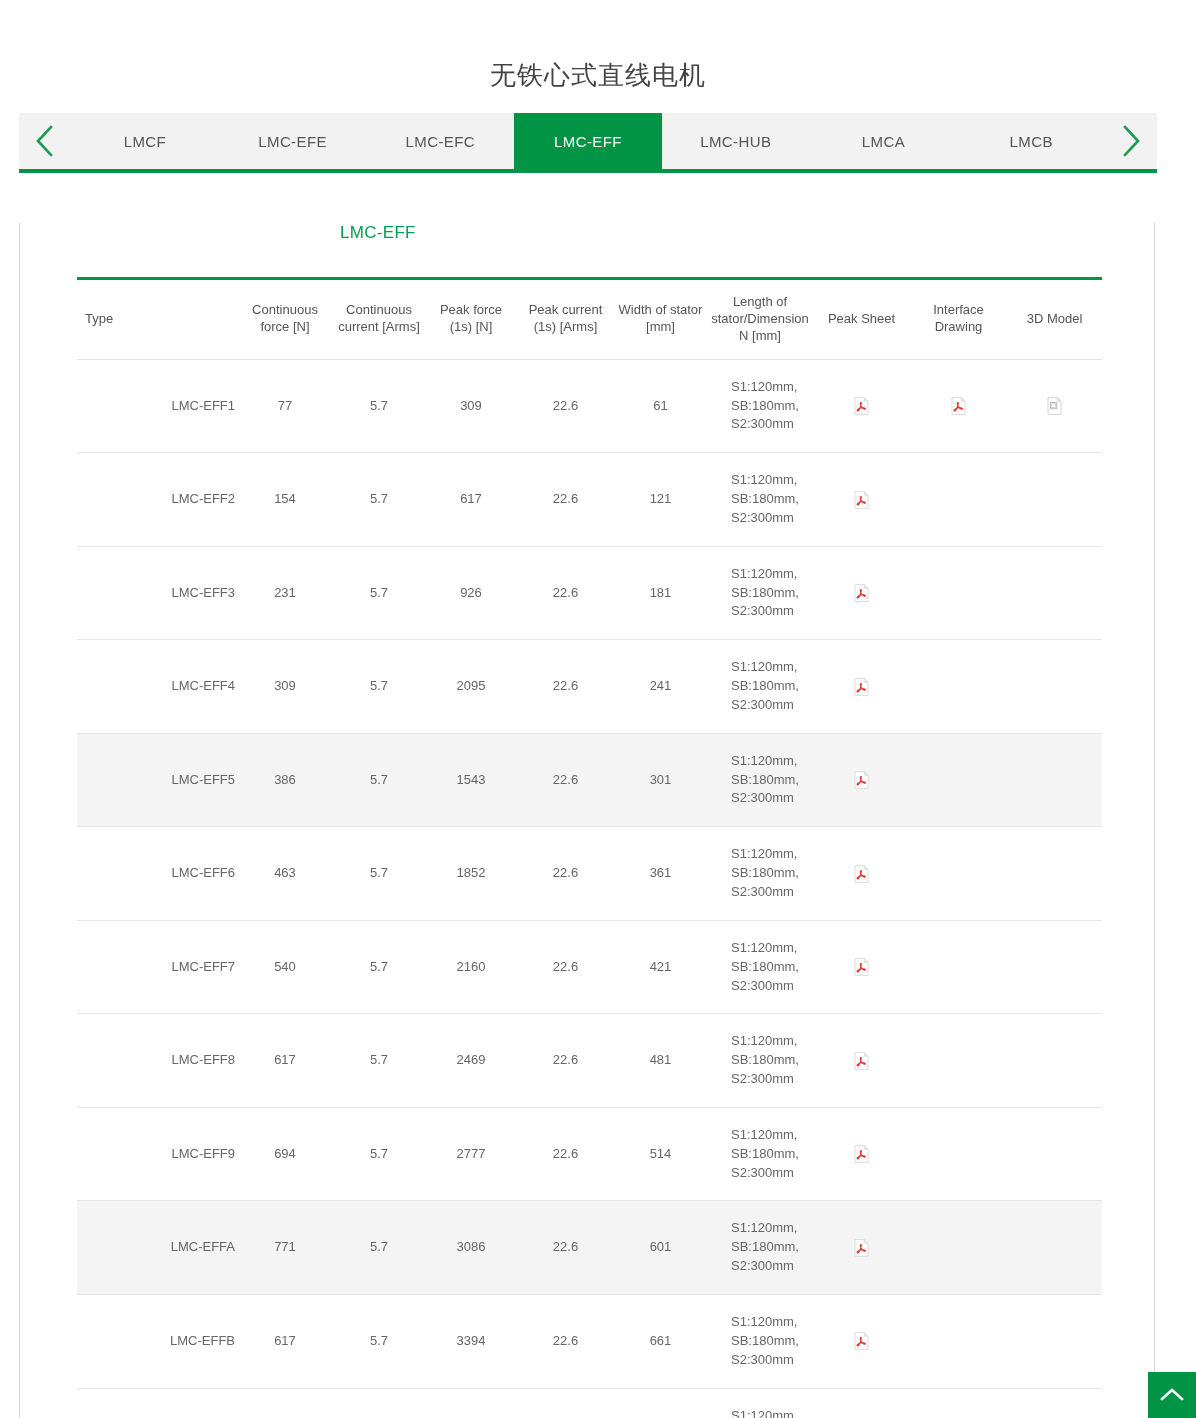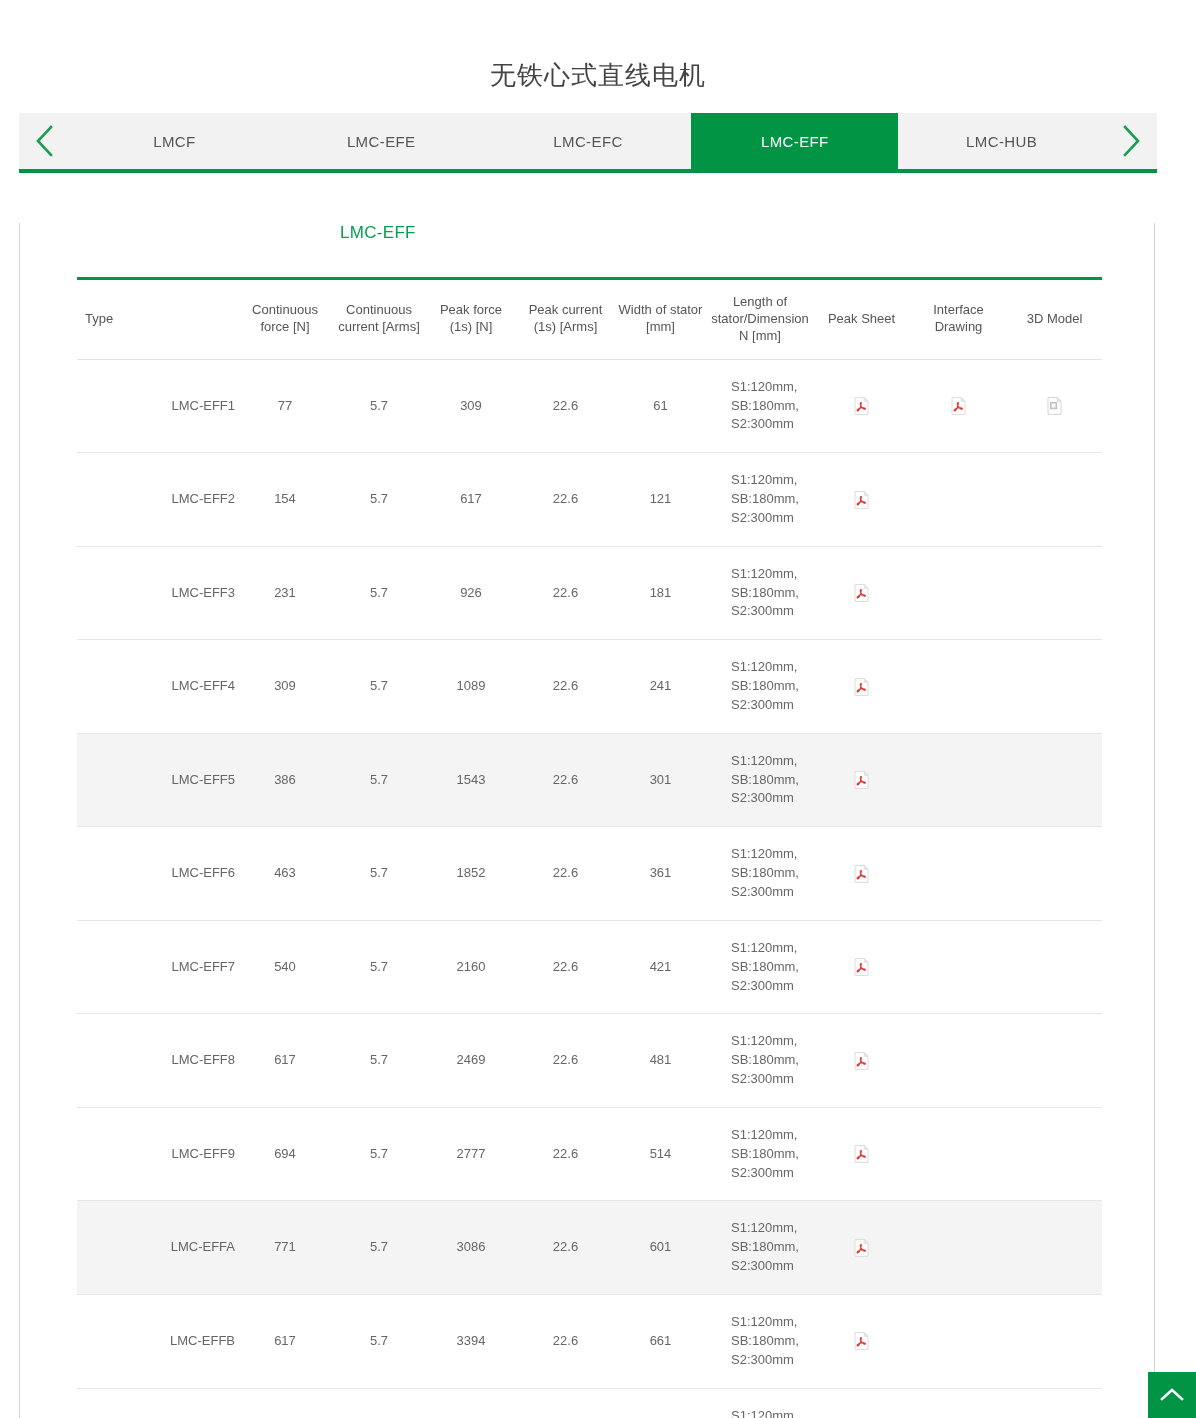--- a/index.html
+++ b/index.html
@@ -187,20 +187,26 @@
         <span>LMC-EFE</span>
       </div>
       <div class="tab">
         <span>LMC-EFC</span>
       </div>
       <div class="tab active">
         <span>LMC-EFF</span>
       </div>
       <div class="tab">
         <span>LMC-HUB</span>
+      </div>
+      <div class="tab">
+        <span>LMCA</span>
+      </div>
+      <div class="tab">
+        <span>LMCB</span>
       </div>
     </div>
   <div class="tab-arrow">
     <svg width="22" height="34" viewBox="0 0 22 34" aria-hidden="true">
       <polyline points="5,3 18,17 5,31" fill="none" stroke="#1a9c52" stroke-width="2.6" stroke-linecap="square"></polyline>
     </svg>
   </div>
 </div>
 
 <div class="panel">
@@ -296,21 +302,21 @@
                   <path d="M10.2 0.6 L14 4.3 h-3.8 Z" fill="#ededed" stroke="#d8d8d8" stroke-width="0.7"></path>
                   <path d="M7.4 5.6 c-0.9 0 -1.25 0.75 -1.05 1.85 c0.17 0.95 0.9 2.3 1.9 3.3 c1.1 1.1 2.55 1.7 3.0 1.25 c0.4 -0.4 -0.35 -0.95 -1.75 -1.15 c-1.9 -0.28 -4.25 0.25 -5.55 1.35 c-0.95 0.8 -1.0 1.6 -0.5 1.8 c0.6 0.25 1.4 -0.65 2.2 -2.35 c0.85 -1.8 1.55 -4.05 1.6 -5.25 c0.03 -0.6 -0.1 -0.8 -0.35 -0.8 z" fill="none" stroke="#e3342f" stroke-width="1.15" stroke-linejoin="round"></path>
                 </svg></span></td>
             <td></td>
             <td></td>
           </tr>
           <tr>
             <td class="col-type">LMC-EFF4</td>
             <td>309</td>
             <td>5.7</td>
-            <td>1089</td>
+            <td>2095</td>
             <td>22.6</td>
             <td>241</td>
             <td class="col-len">S1:120mm,
 SB:180mm,
 S2:300mm</td>
             <td><span class="icon-file"><svg width="15" height="18" viewBox="0 0 15 18">
                   <path d="M1 0.6 h9.2 L14 4.3 V17.4 H1 Z" fill="#ffffff" stroke="#d8d8d8" stroke-width="0.9"></path>
                   <path d="M10.2 0.6 L14 4.3 h-3.8 Z" fill="#ededed" stroke="#d8d8d8" stroke-width="0.7"></path>
                   <path d="M7.4 5.6 c-0.9 0 -1.25 0.75 -1.05 1.85 c0.17 0.95 0.9 2.3 1.9 3.3 c1.1 1.1 2.55 1.7 3.0 1.25 c0.4 -0.4 -0.35 -0.95 -1.75 -1.15 c-1.9 -0.28 -4.25 0.25 -5.55 1.35 c-0.95 0.8 -1.0 1.6 -0.5 1.8 c0.6 0.25 1.4 -0.65 2.2 -2.35 c0.85 -1.8 1.55 -4.05 1.6 -5.25 c0.03 -0.6 -0.1 -0.8 -0.35 -0.8 z" fill="none" stroke="#e3342f" stroke-width="1.15" stroke-linejoin="round"></path>
                 </svg></span></td>

